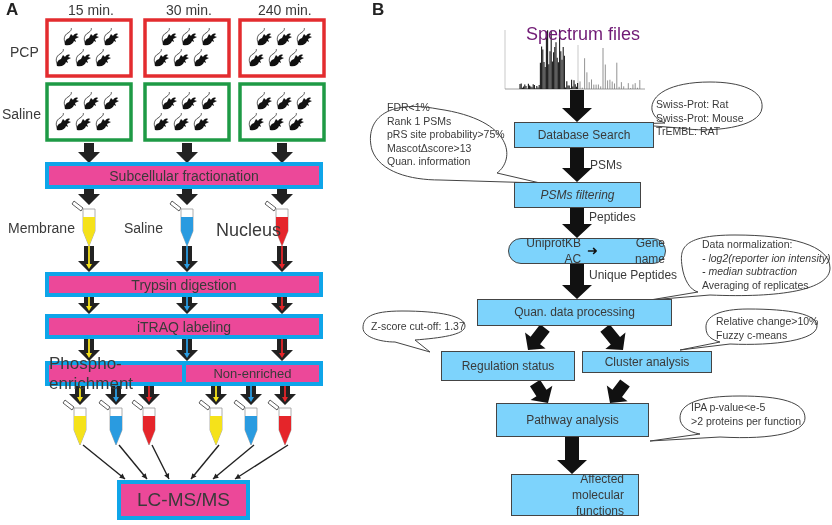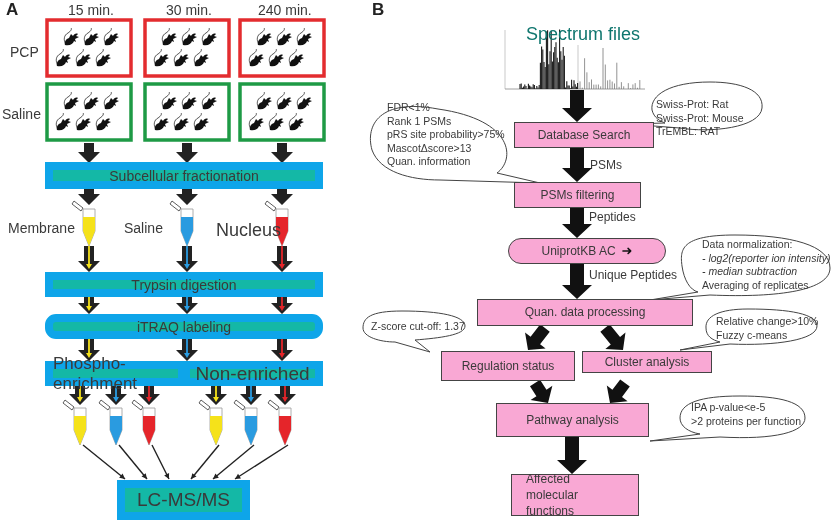--- a/index.html
+++ b/index.html
@@ -1,21 +1,21 @@
 <!DOCTYPE html>
 <html><head>
 <meta charset="utf-8">
 <style>
   html, body { margin:0; padding:0; background:#ffffff; }
   body { width:832px; height:525px; position:relative; overflow:hidden; font-family:"Liberation Sans", sans-serif; color:#333; }
   svg { position:absolute; left:0; top:0; }
   .abs { position:absolute; white-space:nowrap; font-family:"Liberation Sans", sans-serif; color:#3a3a3a; }
   .panel-letter { font-weight:bold; font-size:17px; color:#222; }
-  .boxA { position:absolute; box-sizing:border-box; border:8px solid #0ea5e9; background:#14b8a6; display:flex; align-items:center; justify-content:center; font-size:14px; color:#3a3a3a; }
-  .boxB { position:absolute; box-sizing:border-box; border:1.5px solid #444; background:#f9a8d4; display:flex; align-items:center; justify-content:center; text-align:left; font-size:12px; color:#3a3a3a; line-height:1.35; }
+  .boxA { position:absolute; box-sizing:border-box; border:4px solid #0ea5e9; background:#ec4899; display:flex; align-items:center; justify-content:center; font-size:14px; color:#3a3a3a; }
+  .boxB { position:absolute; box-sizing:border-box; border:1.5px solid #444; background:#7dd3fc; display:flex; align-items:center; justify-content:center; text-align:right; font-size:12px; color:#3a3a3a; line-height:1.35; }
   .bubble-text { position:absolute; font-size:10.5px; line-height:13.5px; color:#3a3a3a; white-space:nowrap; }
   .arrowlabel { position:absolute; font-size:12px; color:#3a3a3a; white-space:nowrap; }
 </style>
 </head>
 <body>
 
 <div class="abs panel-letter" style="left:6px;top:0px;">A</div>
 
 <div class="abs" style="left:68px;top:2px;font-size:14px;">15 min.</div>
 <div class="abs" style="left:166px;top:2px;font-size:14px;">30 min.</div>
@@ -259,23 +259,23 @@
     </g>
 </svg>
 
 <div class="boxA" style="left:45px;top:162px;width:278px;height:27px;">Subcellular fractionation</div>
 
 <div class="abs" style="left:8px;top:220px;font-size:14px;">Membrane</div>
 <div class="abs" style="left:124px;top:220px;font-size:14px;">Saline</div>
 <div class="abs" style="left:216px;top:220px;font-size:18px;">Nucleus</div>
 
 <div class="boxA" style="left:45px;top:272px;width:278px;height:25px;">Trypsin digestion</div>
-<div class="boxA" style="left:45px;top:314px;width:278px;height:25px;border-radius:11px;">iTRAQ labeling</div>
+<div class="boxA" style="left:45px;top:314px;width:278px;height:25px;">iTRAQ labeling</div>
 <div class="boxA" style="left:45px;top:361px;width:141px;height:25px;font-size:17px;">Phospho-enrichment</div>
-<div class="boxA" style="left:182px;top:361px;width:141px;height:25px;font-size:19px;">Non-enriched</div>
+<div class="boxA" style="left:182px;top:361px;width:141px;height:25px;font-size:13px;">Non-enriched</div>
 <div class="boxA" style="left:117px;top:480px;width:133px;height:40px;font-size:19px;">LC-MS/MS</div>
 
 <div class="abs panel-letter" style="left:372px;top:0px;">B</div>
 
 <svg width="832" height="525">
 
   <g>
     <line x1="505" y1="30" x2="505" y2="89" stroke="#bbb" stroke-width="0.8"></line>
     <line x1="578" y1="45" x2="578" y2="89" stroke="#bbb" stroke-width="0.8"></line>
     <line x1="505" y1="89" x2="645" y2="89" stroke="#888" stroke-width="0.8"></line>
@@ -388,21 +388,21 @@
       <g transform="translate(535,383) rotate(56.97613244420336)">
         <path d="M0,-6 L11.853720883753127,-6 L11.853720883753127,-13 L23.853720883753127,0 L11.853720883753127,13 L11.853720883753127,6 L0,6 Z" fill="#111"></path>
       </g>
       <g transform="translate(625,383) rotate(126.86989764584402)">
         <path d="M0,-6 L13,-6 L13,-13 L25,0 L13,13 L13,6 L0,6 Z" fill="#111"></path>
       </g>
       <path d="M565,437 L579,437 L579,460 L587,460 L572,474 L557,460 L565,460 Z" fill="#111"></path>
     </g>
 </svg>
 
-<div class="abs" style="left:526px;top:24px;font-size:18px;color:#0f766e;">Spectrum files</div>
+<div class="abs" style="left:526px;top:24px;font-size:18px;color:#701a75;">Spectrum files</div>
 
 <div class="bubble-text" style="left:656px;top:98px;">
   <div>Swiss-Prot: Rat</div>
   <div>Swiss-Prot: Mouse</div>
   <div>TrEMBL: RAT</div>
 </div>
 <div class="bubble-text" style="left:387px;top:101px;">
   <div>FDR&lt;1%</div>
   <div>Rank 1 PSMs</div>
   <div>pRS site probability&gt;75%</div>
@@ -421,26 +421,27 @@
 <div class="bubble-text" style="left:716px;top:315px;">
   <div>Relative change&gt;10%</div>
   <div>Fuzzy c-means</div>
 </div>
 <div class="bubble-text" style="left:691px;top:401px;">
   <div>IPA p-value&lt;e-5</div>
   <div>&gt;2 proteins per function</div>
 </div>
 
 <div class="boxB" style="left:514px;top:122px;width:140px;height:26px;">Database Search</div>
-<div class="boxB" style="left:514px;top:182px;width:127px;height:26px;">PSMs filtering</div>
+<div class="boxB" style="left:514px;top:182px;width:127px;height:26px;font-style:italic;">PSMs filtering</div>
 <div class="boxB" style="left:508px;top:238px;width:158px;height:26px;gap:6px;border-radius:13px;">
   <span>UniprotKB AC</span>
   <span style="font-size:13px;color:#111;">➜</span>
-</div>
-<div class="boxB" style="left:477px;top:299px;width:216px;height:27px;">Quan. data processing</div>
+  <span>Gene name</span>
+</div>
+<div class="boxB" style="left:477px;top:299px;width:195px;height:27px;">Quan. data processing</div>
 <div class="boxB" style="left:441px;top:351px;width:134px;height:30px;">Regulation status</div>
 <div class="boxB" style="left:582px;top:351px;width:130px;height:22px;">Cluster analysis</div>
 <div class="boxB" style="left:496px;top:403px;width:153px;height:34px;">Pathway analysis</div>
 <div class="boxB" style="left:511px;top:474px;width:128px;height:42px;white-space:normal;padding:0 14px;">Affected molecular functions</div>
 
 <div class="arrowlabel" style="left:590px;top:158px;">PSMs</div>
 <div class="arrowlabel" style="left:589px;top:210px;">Peptides</div>
 <div class="arrowlabel" style="left:589px;top:268px;">Unique Peptides</div>
 
 </body></html>

